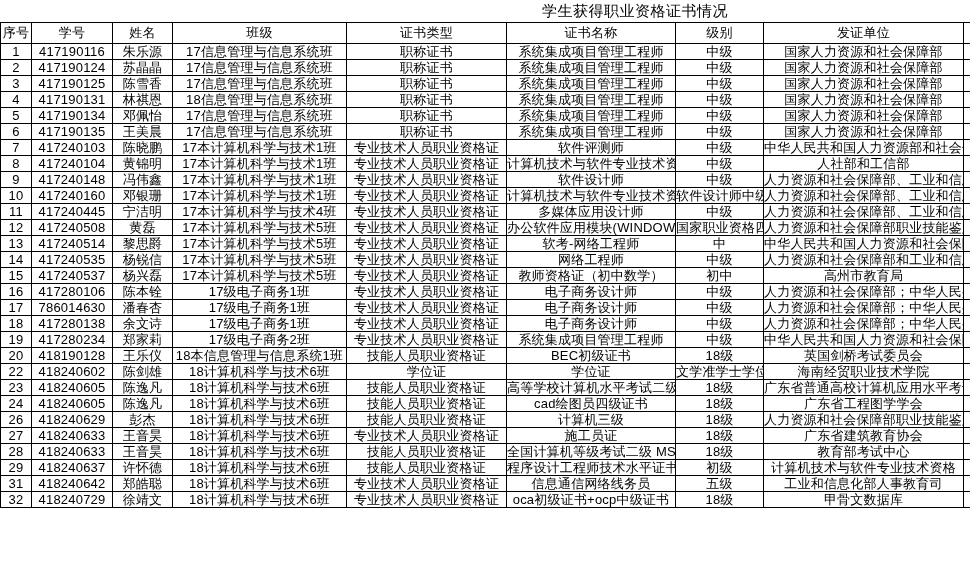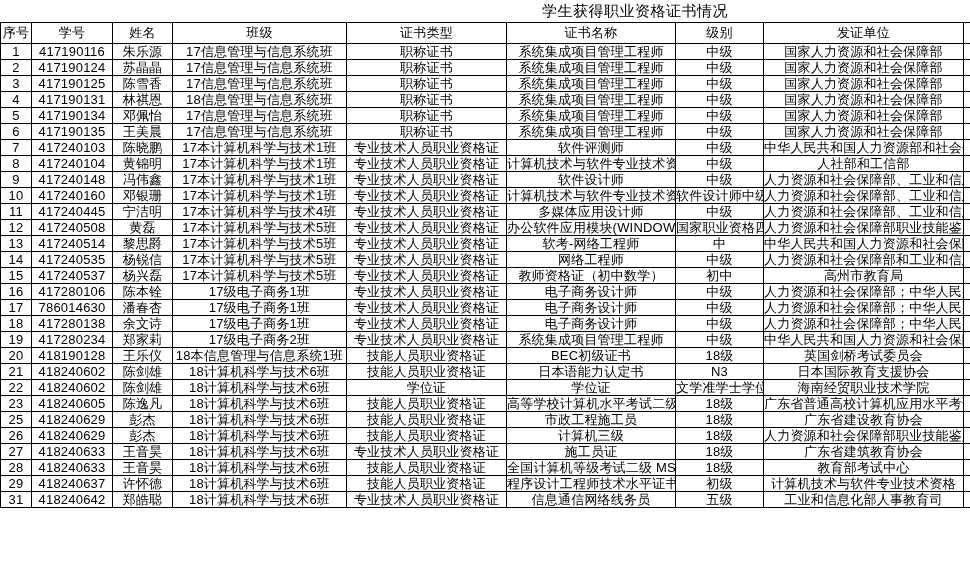--- a/index.html
+++ b/index.html
@@ -272,31 +272,20 @@
         <td>418190128</td>
         <td>王乐仪</td>
         <td>18本信息管理与信息系统1班</td>
         <td>技能人员职业资格证</td>
         <td>BEC初级证书</td>
         <td>18级</td>
         <td>英国剑桥考试委员会</td>
         <td class="spill"></td>
       </tr>
       <tr>
-        <td>21</td>
-        <td>418240602</td>
-        <td>陈剑雄</td>
-        <td>18计算机科学与技术6班</td>
-        <td>技能人员职业资格证</td>
-        <td>日本语能力认定书</td>
-        <td>N3</td>
-        <td>日本国际教育支援协会</td>
-        <td class="spill"></td>
-      </tr>
-      <tr>
         <td>22</td>
         <td>418240602</td>
         <td>陈剑雄</td>
         <td>18计算机科学与技术6班</td>
         <td>学位证</td>
         <td>学位证</td>
         <td>文学准学士学位</td>
         <td>海南经贸职业技术学院</td>
         <td class="spill"></td>
       </tr>
@@ -305,28 +294,28 @@
         <td>418240605</td>
         <td>陈逸凡</td>
         <td>18计算机科学与技术6班</td>
         <td>技能人员职业资格证</td>
         <td>高等学校计算机水平考试二级合格证书</td>
         <td>18级</td>
         <td>广东省普通高校计算机应用水平考试委员会</td>
         <td class="spill"></td>
       </tr>
       <tr>
-        <td>25</td>
-        <td>418240629</td>
-        <td>彭杰</td>
-        <td>18计算机科学与技术6班</td>
-        <td>技能人员职业资格证</td>
-        <td>市政工程施工员</td>
-        <td>18级</td>
-        <td>广东省建设教育协会</td>
+        <td>24</td>
+        <td>418240605</td>
+        <td>陈逸凡</td>
+        <td>18计算机科学与技术6班</td>
+        <td>技能人员职业资格证</td>
+        <td>cad绘图员四级证书</td>
+        <td>18级</td>
+        <td>广东省工程图学学会</td>
         <td class="spill"></td>
       </tr>
       <tr>
         <td>26</td>
         <td>418240629</td>
         <td>彭杰</td>
         <td>18计算机科学与技术6班</td>
         <td>技能人员职业资格证</td>
         <td>计算机三级</td>
         <td>18级</td>
@@ -368,16 +357,27 @@
       </tr>
       <tr>
         <td>31</td>
         <td>418240642</td>
         <td>郑皓聪</td>
         <td>18计算机科学与技术6班</td>
         <td>专业技术人员职业资格证</td>
         <td>信息通信网络线务员</td>
         <td>五级</td>
         <td>工业和信息化部人事教育司</td>
+        <td class="spill"></td>
+      </tr>
+      <tr>
+        <td>32</td>
+        <td>418240729</td>
+        <td>徐靖文</td>
+        <td>18计算机科学与技术6班</td>
+        <td>专业技术人员职业资格证</td>
+        <td>oca初级证书+ocp中级证书</td>
+        <td>18级</td>
+        <td>甲骨文数据库</td>
         <td class="spill"></td>
       </tr>
     </tbody>
 </table>
 
 </body></html>

